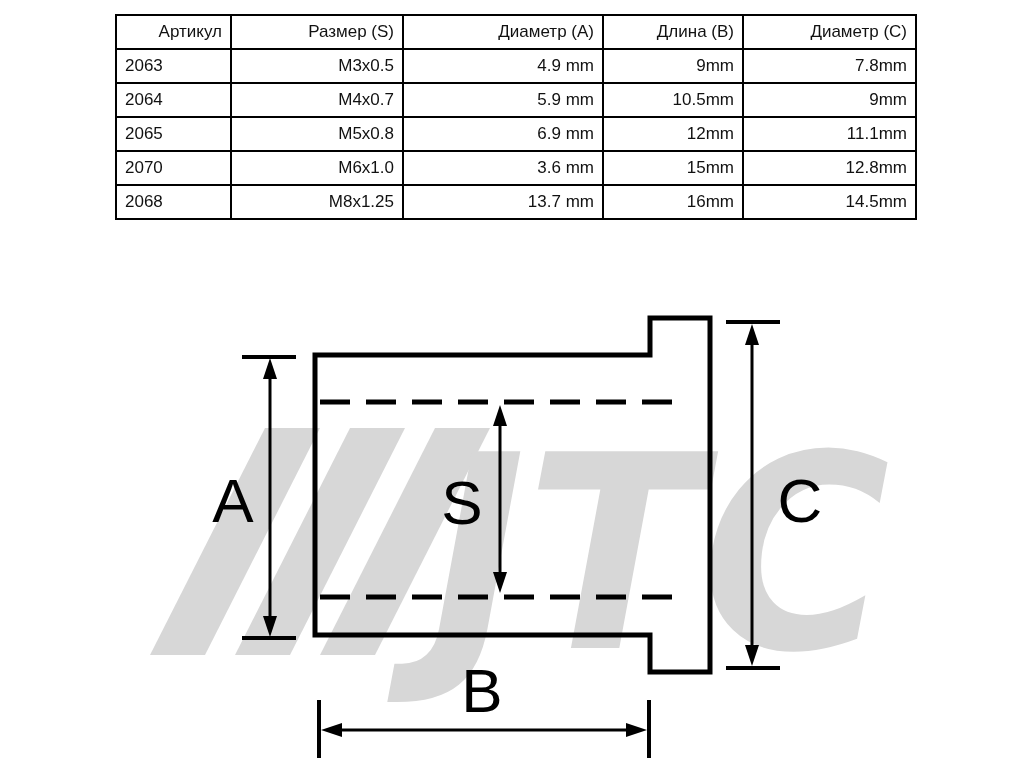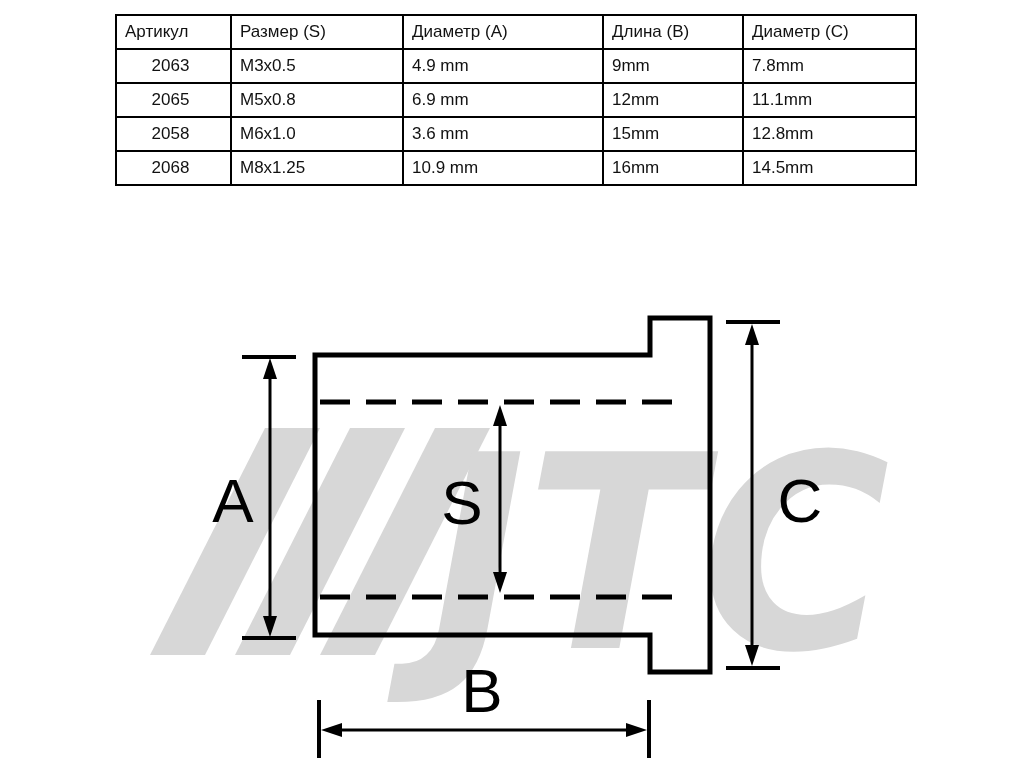--- a/index.html
+++ b/index.html
@@ -4,23 +4,23 @@
 <style>
   html,body{margin:0;padding:0;background:#ffffff;}
   body{width:1024px;height:768px;position:relative;overflow:hidden;
        font-family:"Liberation Sans",sans-serif;color:#111;}
 
   
   table.spec{position:absolute;left:115px;top:14px;width:800px;
              border-collapse:collapse;table-layout:fixed;background:#fff;}
   table.spec th,table.spec td{
       border:2px solid #000;height:28px;padding:2px 8px;
-      font-size:17px;font-weight:400;text-align:left;
+      font-size:17px;font-weight:400;text-align:right;
       white-space:nowrap;overflow:hidden;}
-  table.spec td.num{text-align:center;padding-right:14px;}
+  table.spec td.num{text-align:left;padding-right:14px;}
 
   
   svg.drawing{position:absolute;left:0;top:0;}
 </style>
 </head>
 <body>
 
 <table class="spec">
   <colgroup>
     <col style="width:115px">
@@ -40,37 +40,44 @@
   </thead>
   <tbody>
       <tr>
         <td class="num">2063</td>
         <td>M3x0.5</td>
         <td>4.9 mm</td>
         <td>9mm</td>
         <td>7.8mm</td>
       </tr>
       <tr>
+        <td class="num">2064</td>
+        <td>M4x0.7</td>
+        <td>5.9 mm</td>
+        <td>10.5mm</td>
+        <td>9mm</td>
+      </tr>
+      <tr>
         <td class="num">2065</td>
         <td>M5x0.8</td>
         <td>6.9 mm</td>
         <td>12mm</td>
         <td>11.1mm</td>
       </tr>
       <tr>
-        <td class="num">2058</td>
+        <td class="num">2070</td>
         <td>M6x1.0</td>
         <td>3.6 mm</td>
         <td>15mm</td>
         <td>12.8mm</td>
       </tr>
       <tr>
         <td class="num">2068</td>
         <td>M8x1.25</td>
-        <td>10.9 mm</td>
+        <td>13.7 mm</td>
         <td>16mm</td>
         <td>14.5mm</td>
       </tr>
     </tbody>
 </table>
 
 <svg class="drawing" width="1024" height="768" viewBox="0 0 1024 768">
 
   <g fill="#d7d7d7">
     <polygon points="150,655 205,655 320,428 265,428"></polygon>

